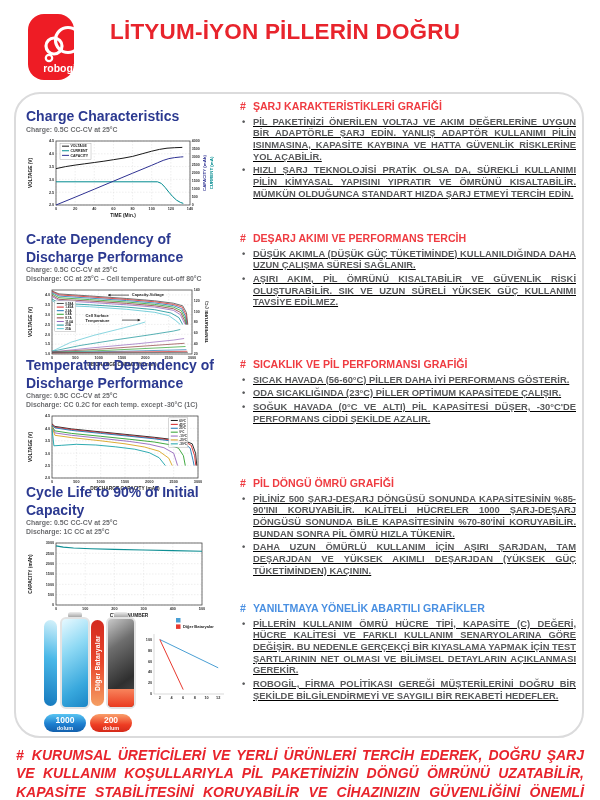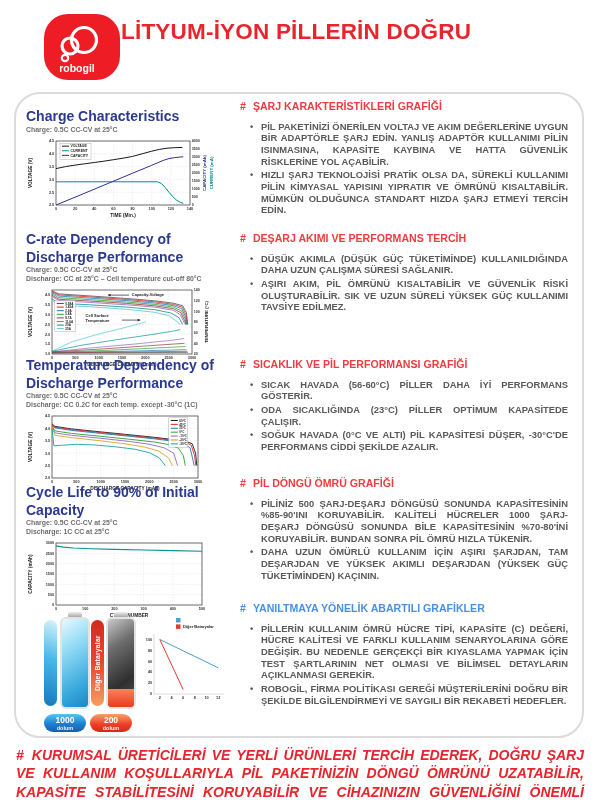--- a/index.html
+++ b/index.html
@@ -1,22 +1,22 @@
 <!DOCTYPE html>
 <html><head>
 <meta charset="utf-8">
 <style>
   html,body{margin:0;padding:0;background:#fff;}
   .page{position:relative;width:600px;height:800px;background:#fff;overflow:hidden;
         font-family:"Liberation Sans",sans-serif;}
 
   
-  .logo{position:absolute;left:28px;top:14px;width:76px;height:66px;background:#ee1c25;border-radius:24px;margin-left:16px;}
+  .logo{position:absolute;left:28px;top:14px;width:46px;height:66px;background:#ee1c25;border-radius:16px;}
   .logo svg{position:absolute;left:0;top:0;}
-  .title{position:absolute;left:121px;top:20px;width:470px;font-size:22.5px;font-weight:800;
+  .title{position:absolute;left:110px;top:20px;width:470px;font-size:22.5px;font-weight:800;
          color:#e8242c;line-height:1.08;letter-spacing:.2px;}
 
   
   .card{position:absolute;left:14px;top:92px;width:570px;height:646px;border:2.5px solid #dbdbdc;
         border-radius:26px;background:#fff;box-sizing:border-box;}
 
   
   .chart-block{position:absolute;left:26px;width:212px;}
   #cb0{top:108px}#cb1{top:231px}#cb2{top:357px}#cb3{top:484px}
   .chart-title{font-size:14px;font-weight:700;color:#2b3990;line-height:1.25;}
@@ -49,21 +49,21 @@
   .badge small{display:block;font-size:5.5px;font-weight:700;opacity:.92;line-height:1;margin-top:1px;}
   .badge-blue{left:4px;top:104px;background:linear-gradient(180deg,#59c5f2,#1d7fd0 55%,#1260ad);}
   .badge-red{left:50px;top:104px;background:linear-gradient(180deg,#f9a06b,#ee3d23 60%,#d42a1a);}
   .mini-chart{position:absolute;left:98px;top:4px;}
 
   
   .sec{position:absolute;left:240px;width:336px;}
   #sec0{top:101px}#sec1{top:233px}#sec2{top:359px}#sec3{top:478px}#sec4{top:603px}
   .sec-h{font-size:10.6px;font-weight:800;color:#ef3b41;margin:0 0 3px 0;display:flex;gap:7px;line-height:1.1;}
   .sec-h.blue{color:#4a90e2;}
-  .sec ul{list-style:none;margin:8px;padding:0;}
+  .sec ul{list-style:none;margin:0;padding:0;text-decoration:underline;}
   .sec li{position:relative;padding-left:13px;font-size:9.4px;font-weight:700;color:#58595b;
           line-height:1.24;text-align:justify;margin-bottom:2px;}
   .sec li::before{content:"\2022";position:absolute;left:2px;top:0;}
 
   
   .footer{position:absolute;left:16px;top:746px;width:568px;font-size:14px;font-weight:800;
           color:#e8242c;line-height:1.32;text-align:justify;font-style:italic;}
   .footer .hash{margin-right:8px;}
 </style>
 </head>

